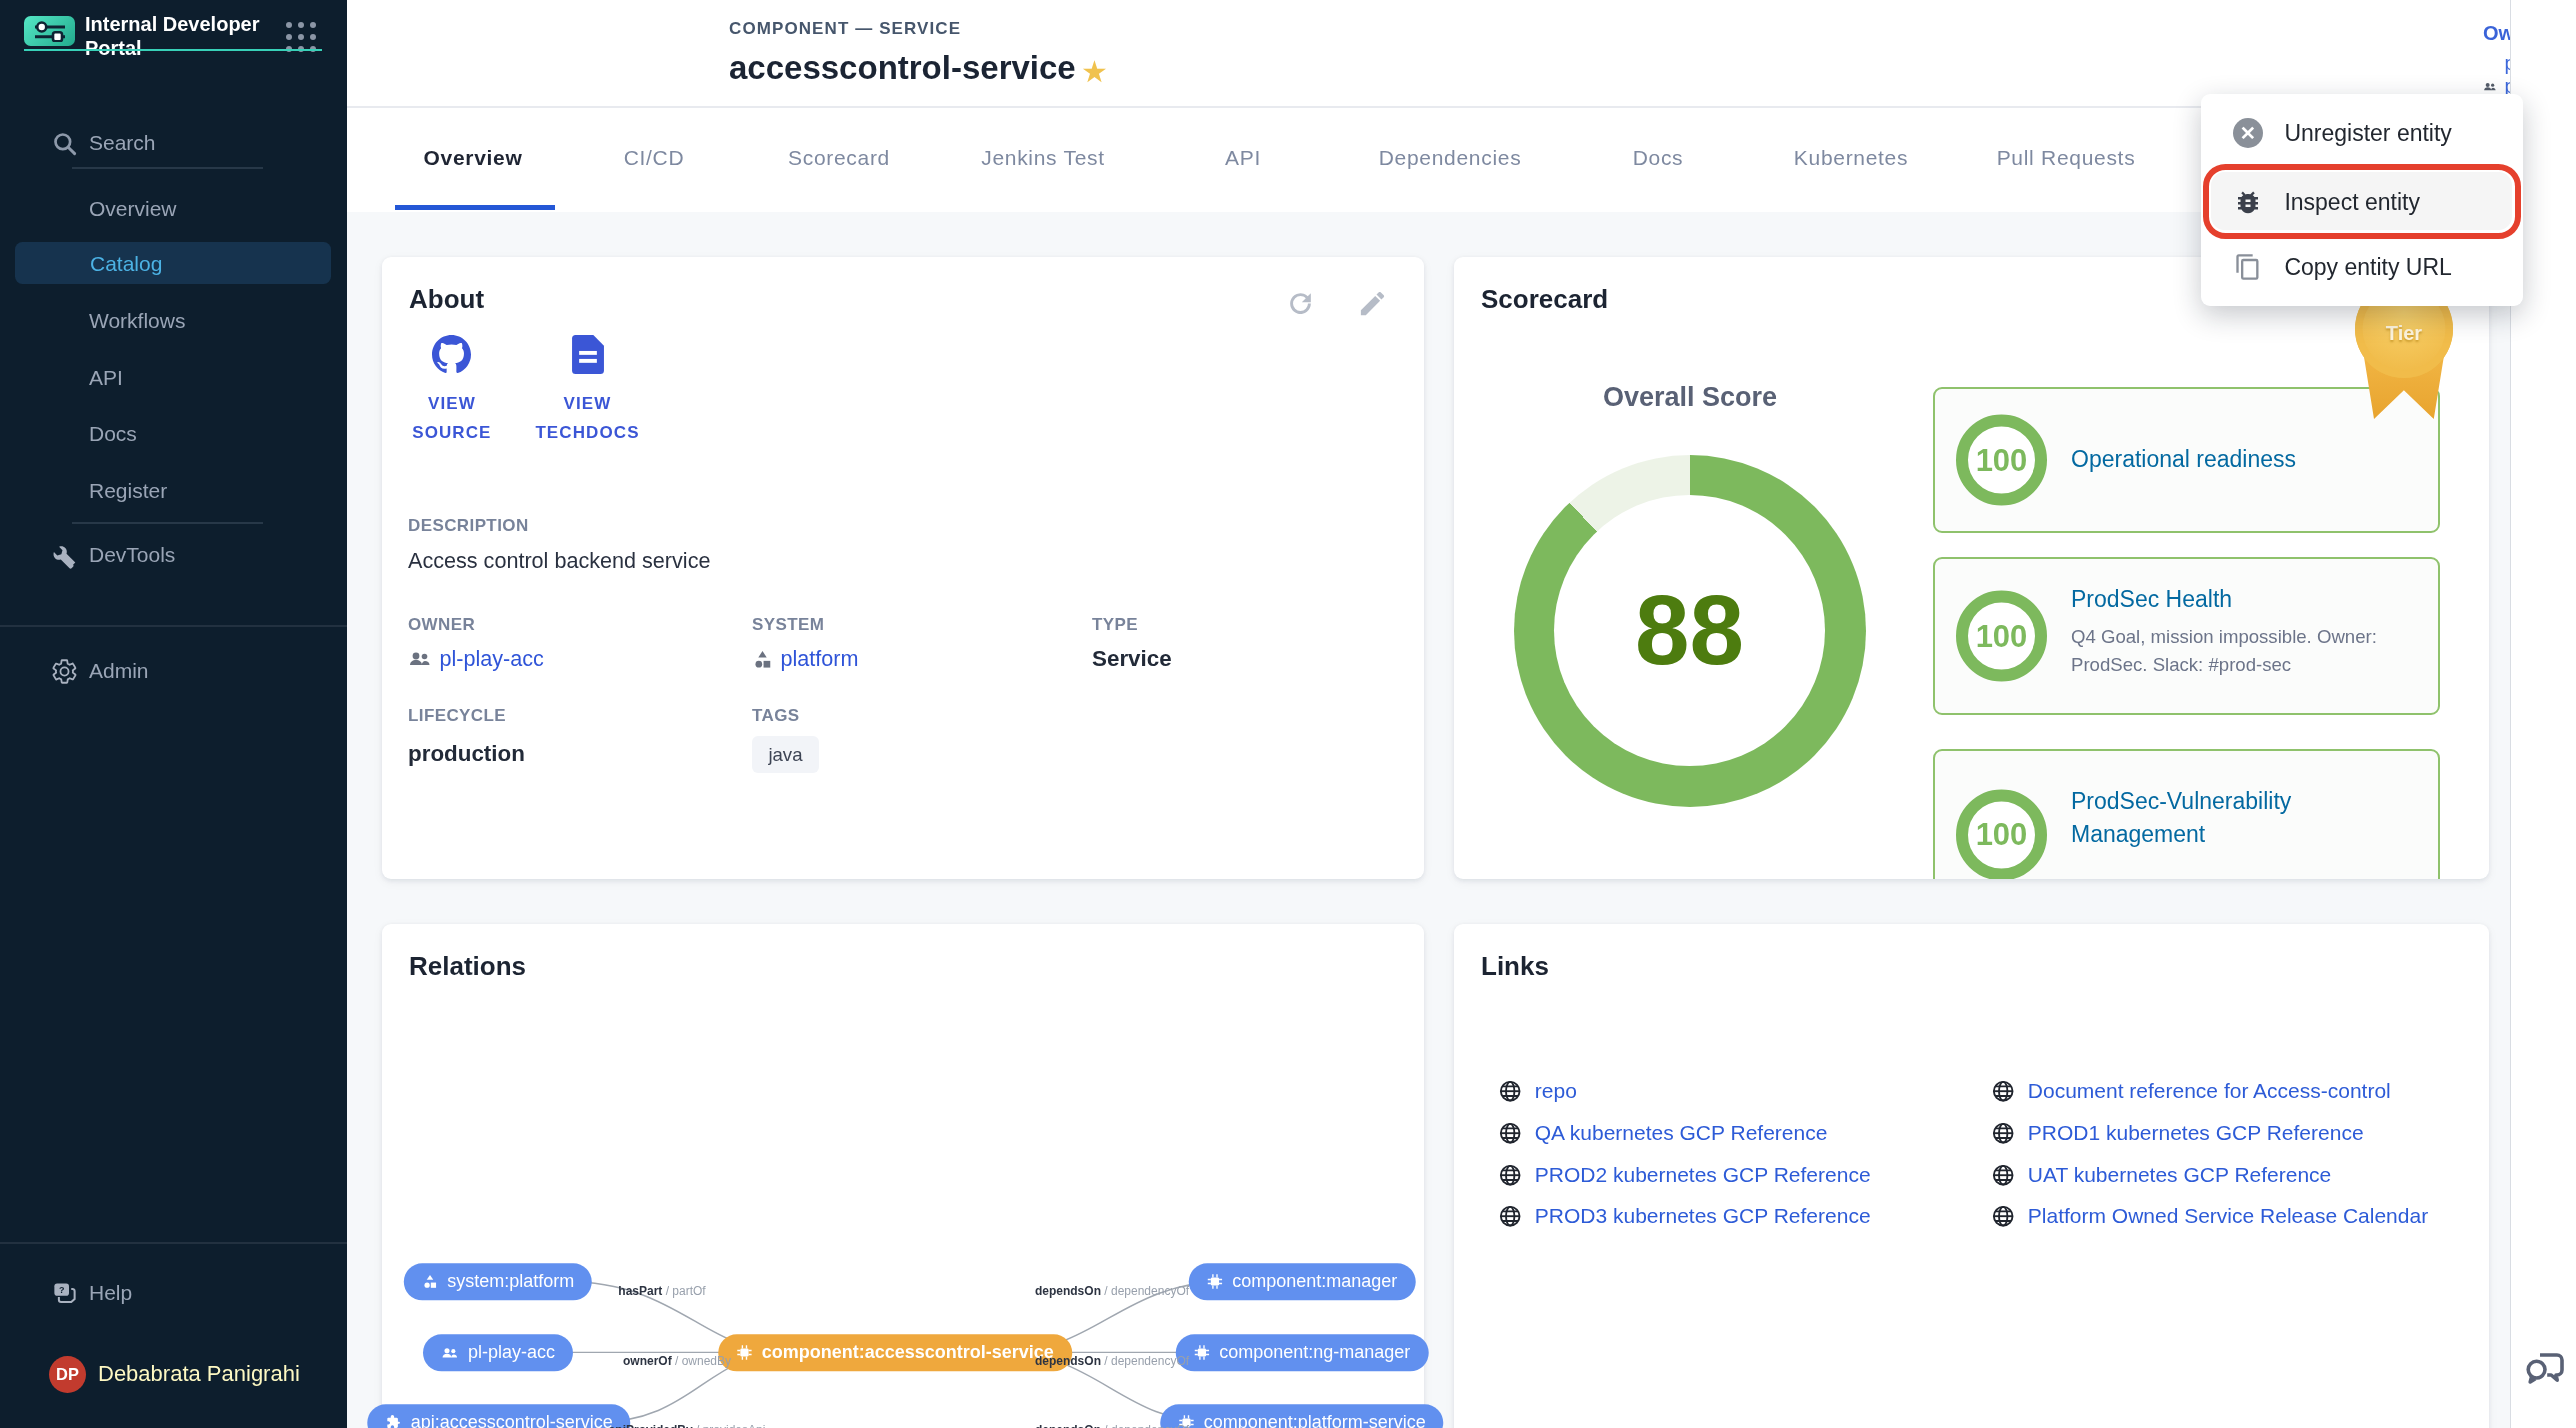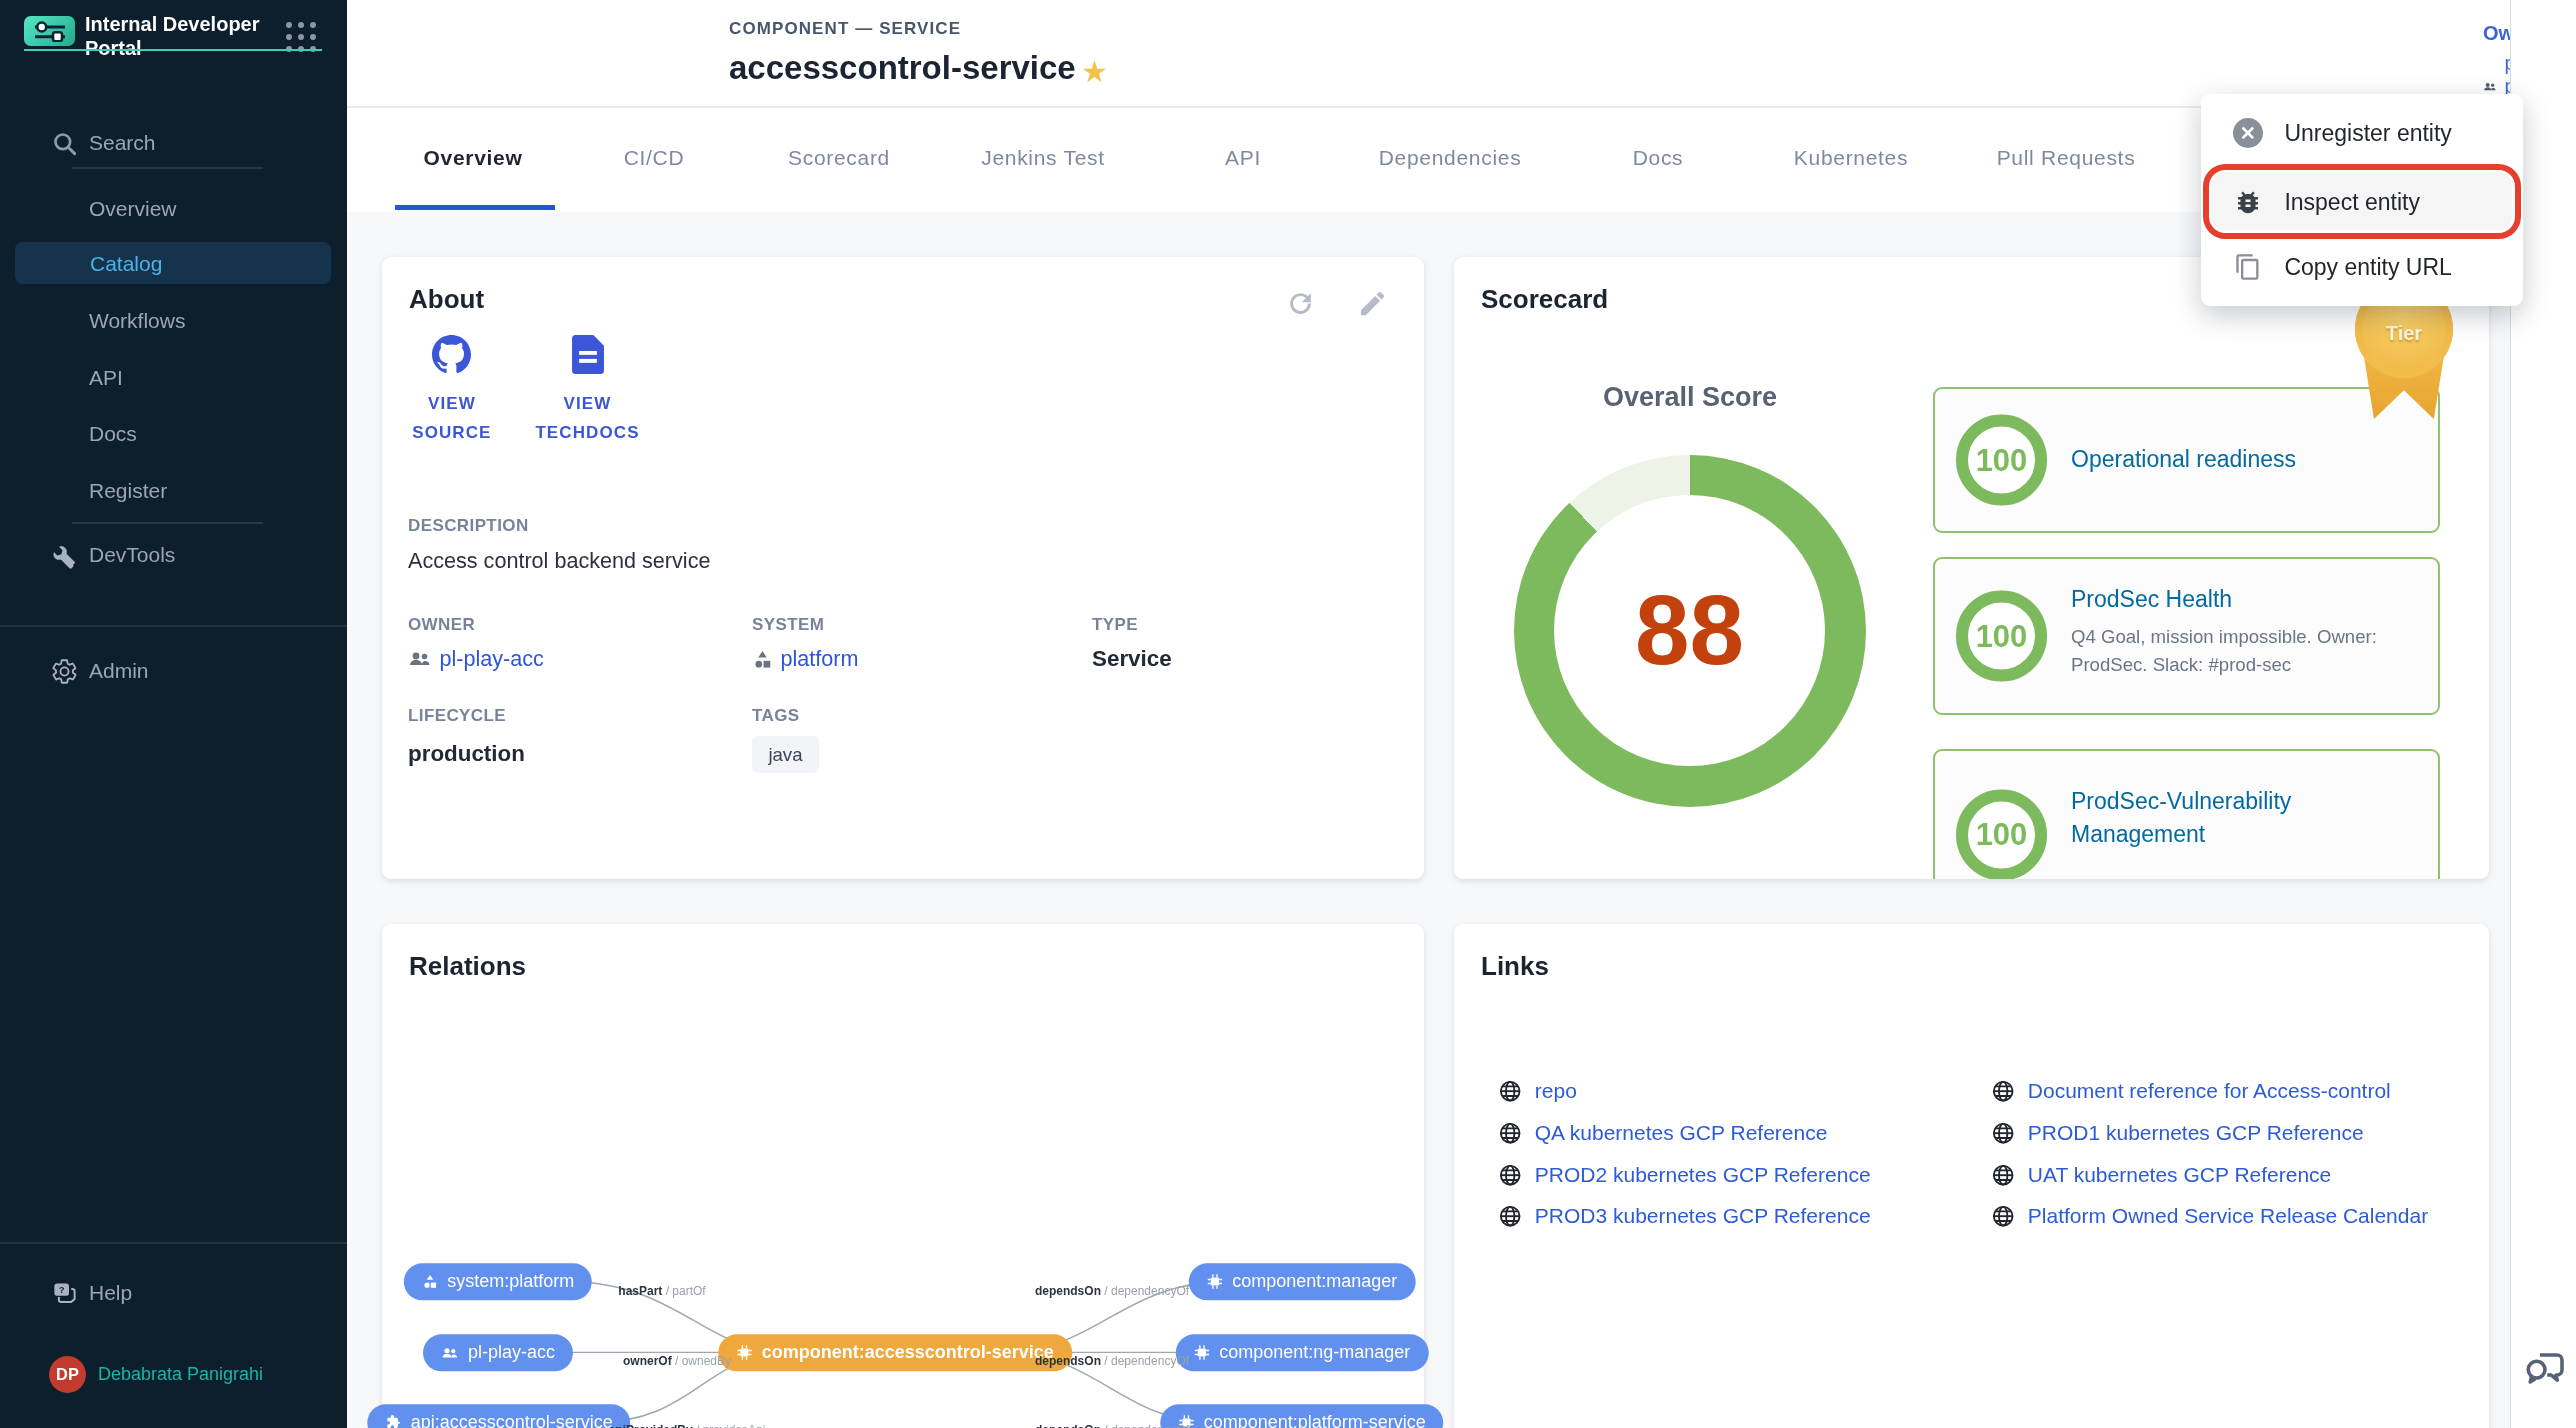--- a/index.html
+++ b/index.html
@@ -18,21 +18,21 @@
   .teal-line { position:absolute; left:24px; top:49px; width:298px; height:2.2px; background:#38d1b8; }
   .side-row { position:absolute; left:0; width:347px; height:42px; display:flex; align-items:center; color:#9aa5b6; font-size:21px; }
   .side-row .lbl { position:absolute; left:89px; }
   .side-row .sicon { position:absolute; left:51px; width:27px; height:27px; }
   .side-div-short { position:absolute; left:72px; width:191px; height:1.5px; background:#273848; }
   .side-div-full { position:absolute; left:0; width:347px; height:1.5px; background:#223140; }
   .active-pill { position:absolute; left:15px; top:242px; width:316px; height:42px; background:#16334e; border-radius:7.5px; }
   .active-pill-label { position:absolute; left:75px; top:9.7px; color:#4cb2e4; font-size:21px; }
   .avatar { position:absolute; left:49px; width:37px; height:37px; border-radius:50%; background:#c23b2e; color:#fff;
             font-size:16.4px; font-weight:700; display:flex; align-items:center; justify-content:center; }
-  .user-name { position:absolute; left:98px; color:#14b8a6; font-size:18px; }
+  .user-name { position:absolute; left:98px; color:#fef9c3; font-size:22px; }
 
   
   .header { position:absolute; left:347px; top:0; width:2164px; height:212px; background:#ffffff; }
   .eyebrow { position:absolute; left:382px; top:19.4px; font-size:17px; letter-spacing:1.1px; color:#46566c; font-weight:600; }
   .page-title { position:absolute; left:382px; top:49px; font-size:33px; font-weight:700; color:#1b2433; }
   .fav-star { position:absolute; left:734px; top:54px; font-size:30px; color:#f0c24e; }
   .hmeta-label { position:absolute; top:22.4px; font-size:20px; font-weight:700; color:#3a63d8; }
   .hmeta-value { position:absolute; top:52px; font-size:20px; color:#3d68da; display:flex; align-items:center; gap:7.5px; }
   .header-div { position:absolute; left:347px; top:106px; width:2164px; height:1.5px; background:#e8eaef; }
   .tab { position:absolute; top:146px; transform:translateX(-50%); font-size:21px; letter-spacing:0.7px; color:#7e89a0; font-weight:500; white-space:nowrap; }
@@ -56,21 +56,21 @@
   .fvalue.strong { font-weight:600; color:#222a38; font-size:22.4px; }
   .chip { position:absolute; background:#f2f4f8; border-radius:6px; padding:7.5px 16.4px; font-size:18.6px; color:#3d4454; }
 
   
   #score-card { left:1454px; top:257px; width:1035px; height:622px; overflow:hidden; }
   .overall-label { position:absolute; left:236px; top:125px; transform:translateX(-50%); font-size:27px; font-weight:700; color:#596175; }
   .gauge { position:absolute; left:60px; top:198px; width:352px; height:352px; border-radius:50%;
            background:conic-gradient(#7db95d 0deg 316.8deg, #edf3e7 316.8deg 360deg); }
   .gauge .hole { position:absolute; left:40px; top:40px; width:271px; height:271px; border-radius:50%; background:#fff;
                  display:flex; align-items:center; justify-content:center; }
-  .gauge .num { font-size:98px; font-weight:700; color:#c2410c; }
+  .gauge .num { font-size:98px; font-weight:700; color:#4d7c0f; }
   .sc-item { position:absolute; left:479px; width:507px; border:2.2px solid #8fc26c; border-radius:9px; background:#fbfcfb; }
   .sc-badge { position:absolute; left:21px; top:50%; transform:translateY(-50%); width:91px; height:91px; border-radius:50%;
               border:12.7px solid #7db95d; background:#fff; display:flex; align-items:center; justify-content:center; }
   .sc-badge span { font-size:31px; font-weight:700; color:#7db95d; }
   .sc-title { position:absolute; left:136px; font-size:23px; color:#0369a1; width:350px; line-height:1.45; }
   .sc-sub { position:absolute; left:136px; font-size:18.6px; color:#6c7489; width:343px; line-height:1.5; }
   .rosette-wrap { position:absolute; left:898px; top:15px; width:104px; height:164px; z-index:5; }
   .ribbon-tails { position:absolute; left:10.4px; top:75px; width:83px; height:72px;
                   background:linear-gradient(180deg,#f2b746,#e8a42f);
                   clip-path:polygon(0 0,100% 0,86% 100%,50% 60%,14% 100%); }

